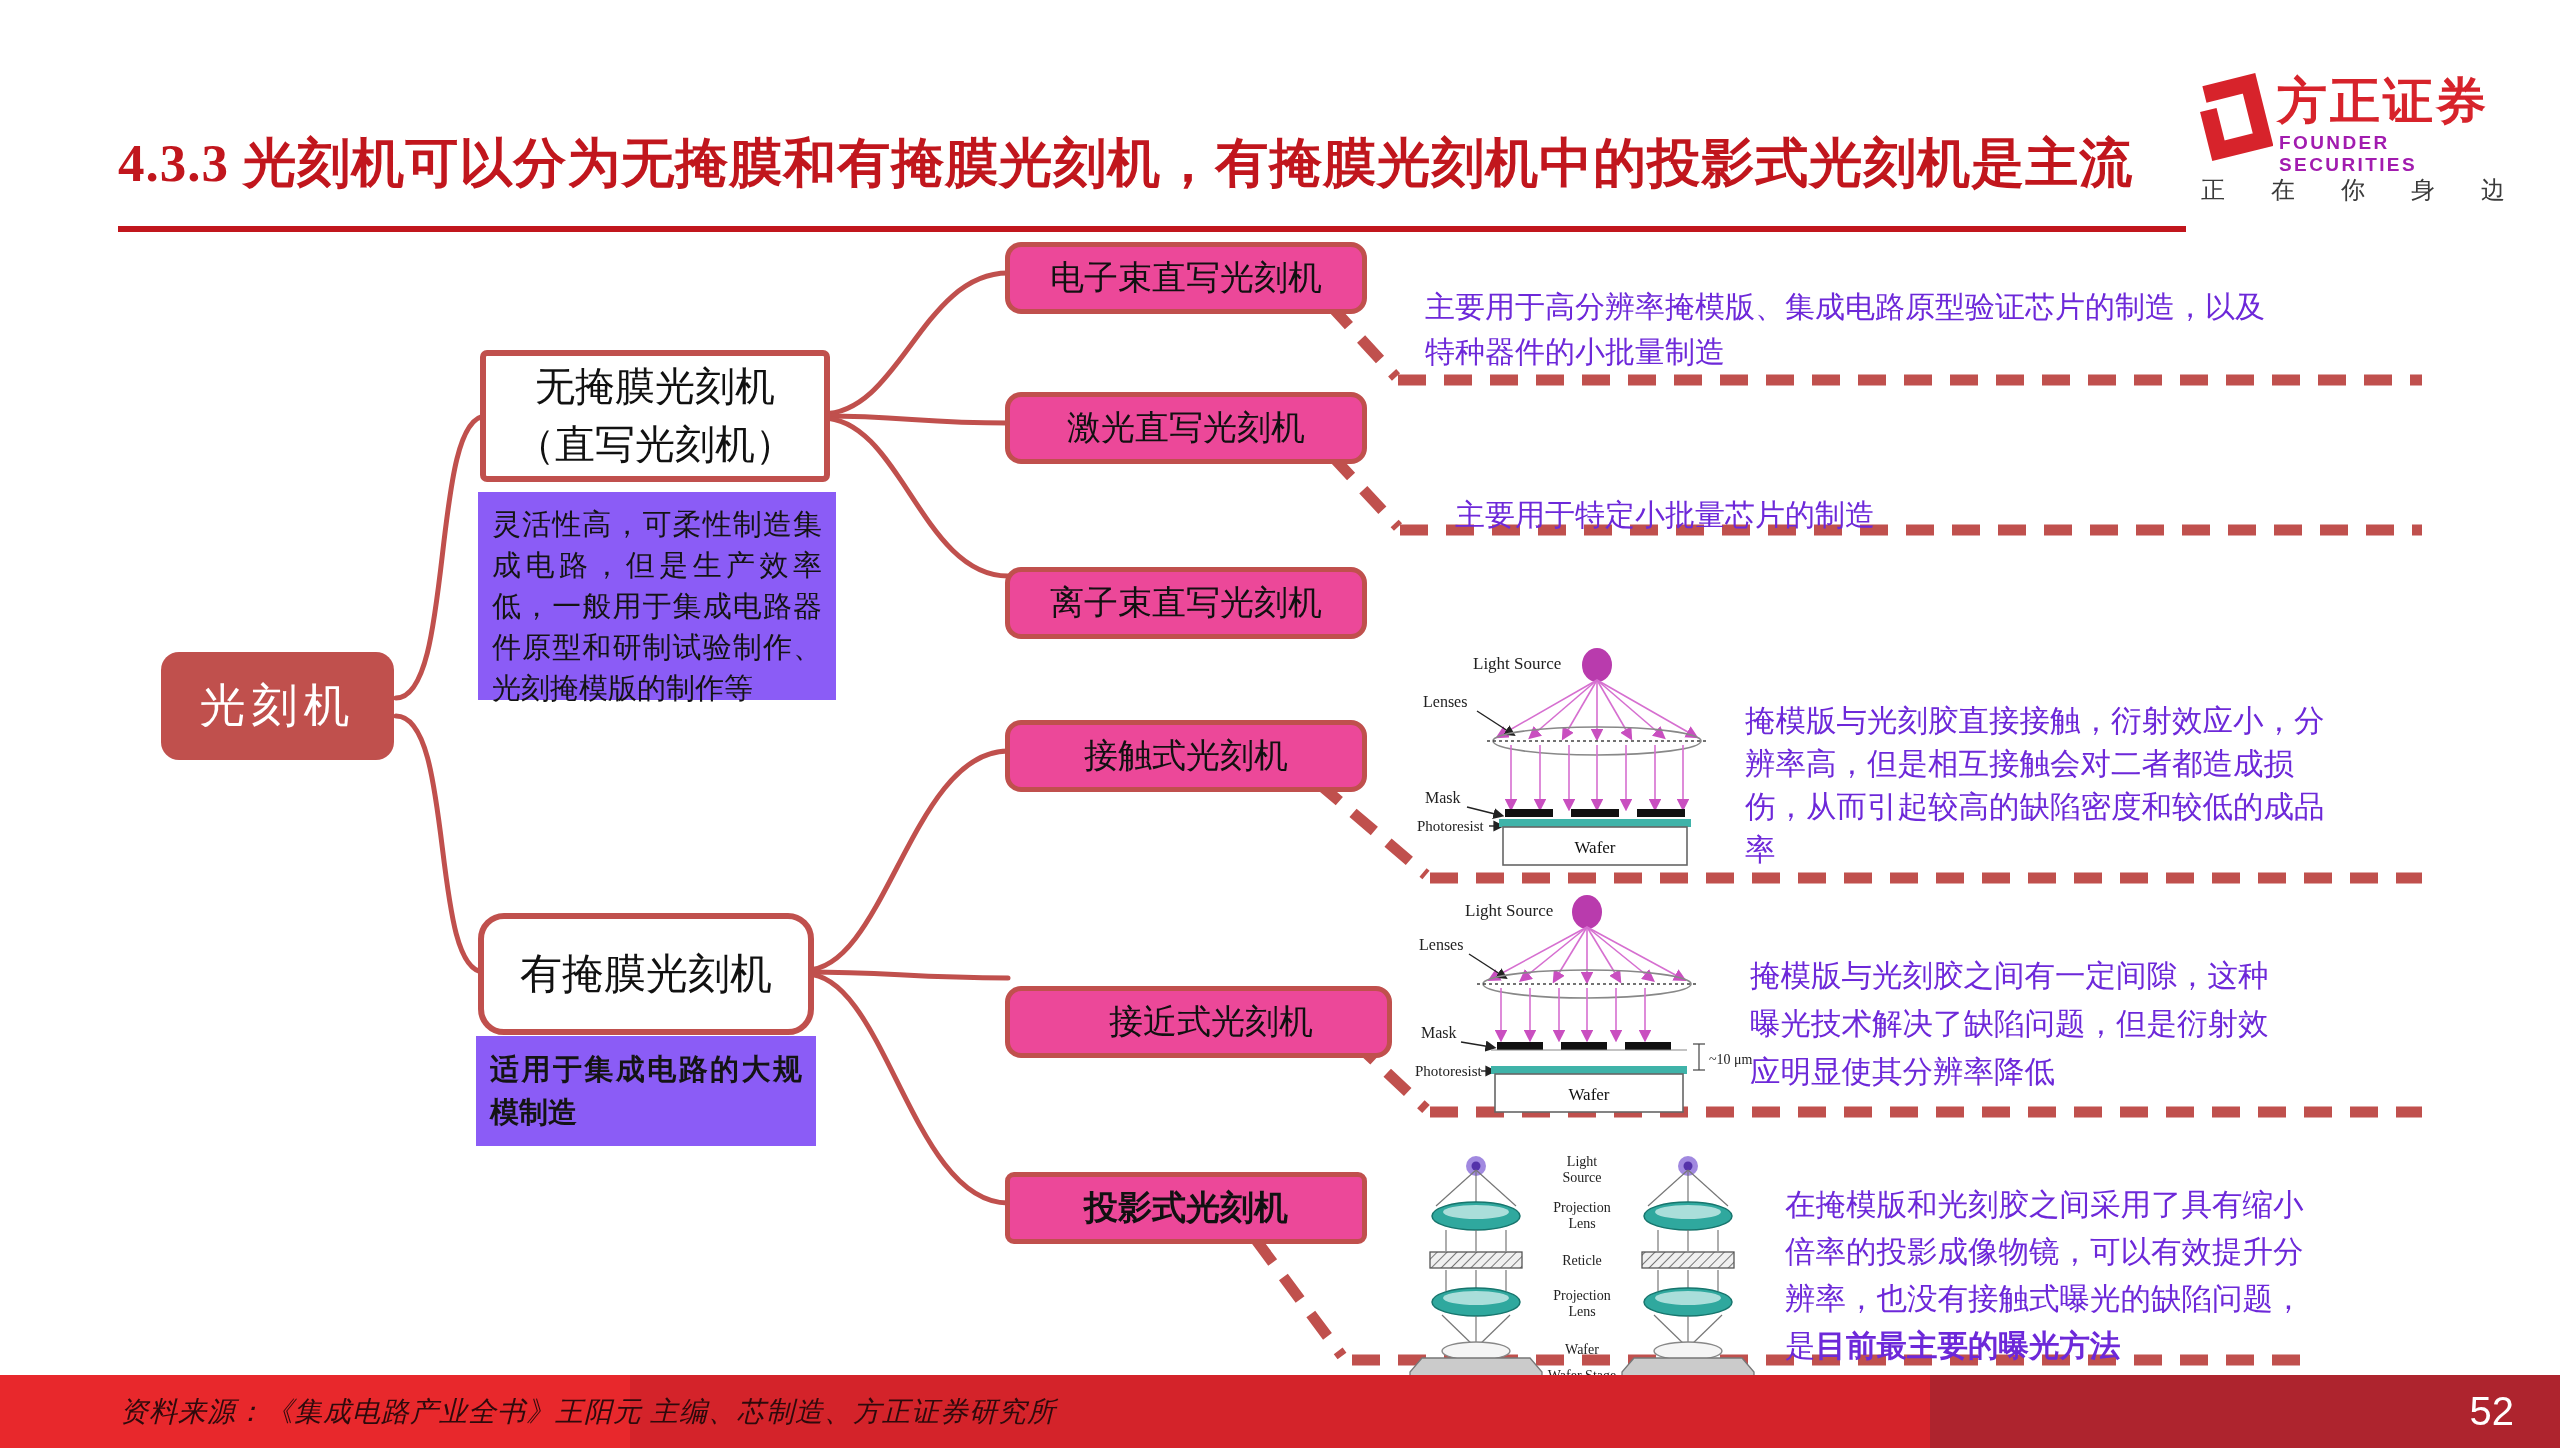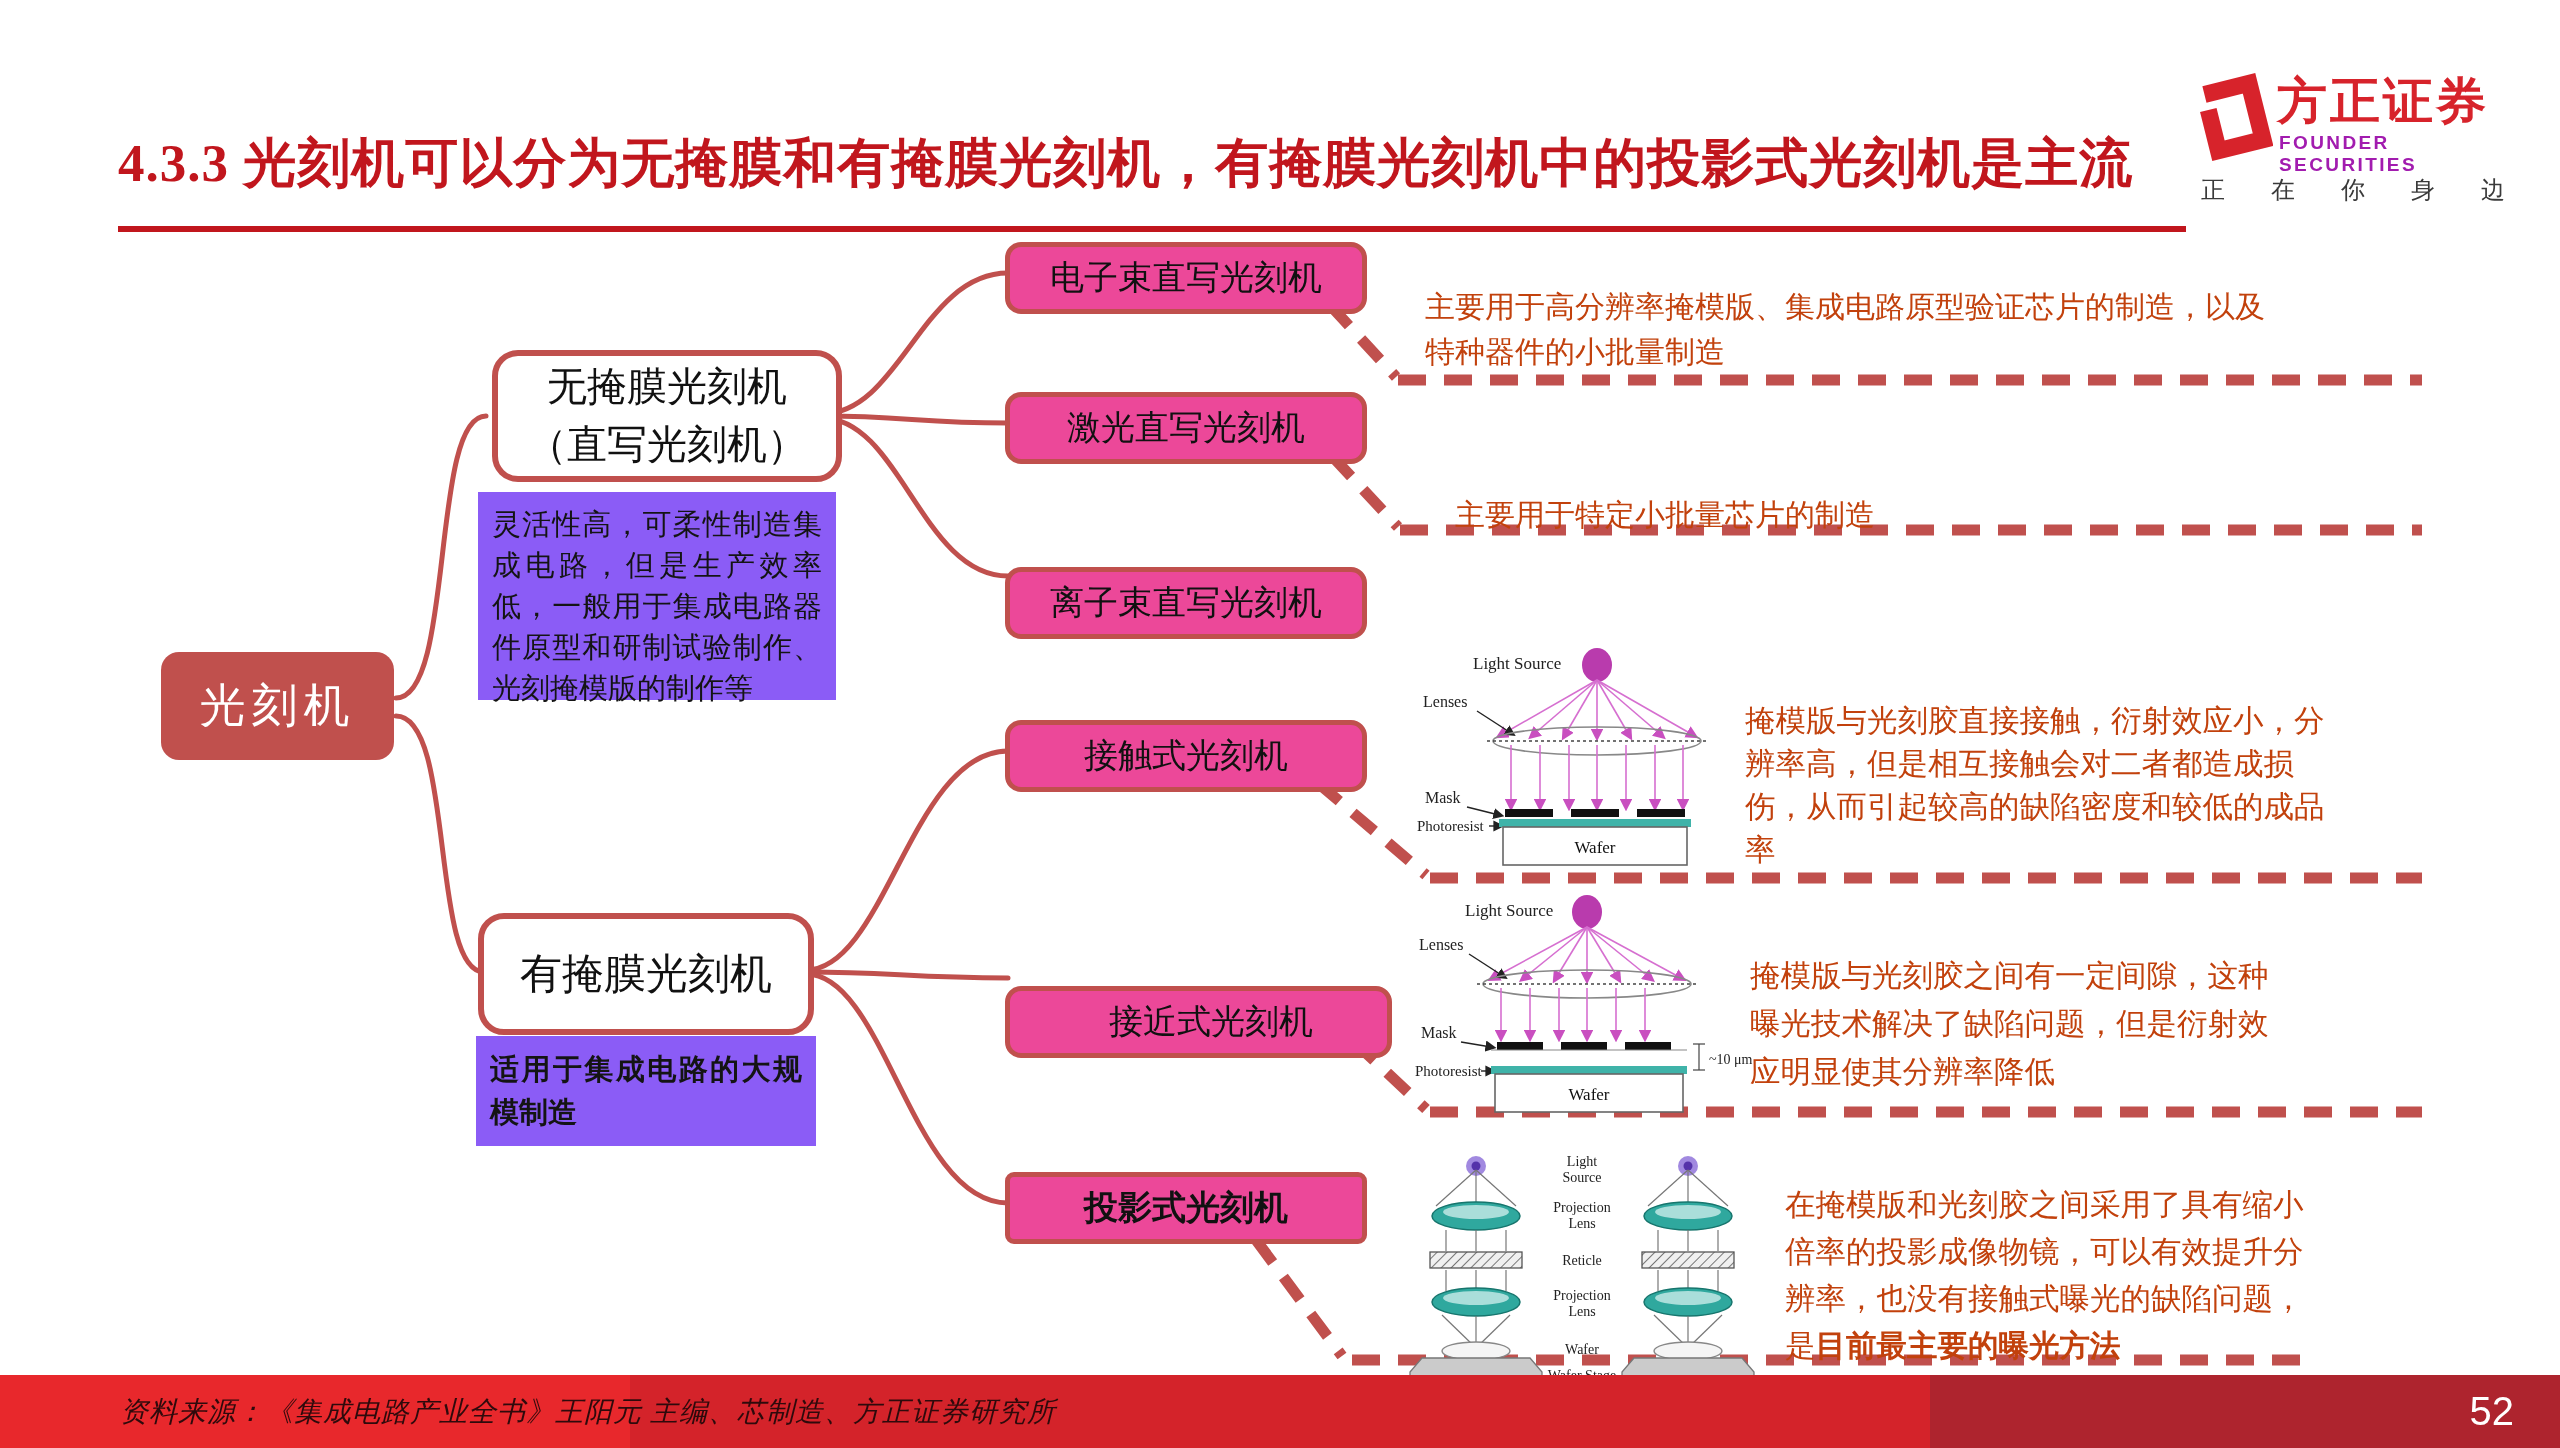--- a/index.html
+++ b/index.html
@@ -24,35 +24,35 @@
   
   .root-node{
     left:161px;top:652px;width:233px;height:108px;background:#C0504D;border-radius:18px;
     display:flex;align-items:center;justify-content:center;color:#ffffff;font-size:46px;letter-spacing:6px;
   }
   .branch{
     background:#ffffff;border:6px solid #C0504D;border-radius:26px;
     display:flex;flex-direction:column;align-items:center;justify-content:center;
     color:#111;text-align:center;
   }
-  .branch1{left:492px;top:350px;width:338px;height:120px;font-size:40px;line-height:58px;}
+  .branch1{left:480px;top:350px;width:338px;height:120px;font-size:40px;line-height:58px;border-radius:7px;}
   .branch2{left:478px;top:913px;width:324px;height:110px;font-size:42px;}
   .child{
     background:#ec4899;border:5px solid #C0504D;border-radius:16px;
     display:flex;align-items:center;justify-content:center;
     left:1005px;width:352px;height:62px;font-size:34px;color:#111;
   }
   .child.bold{font-weight:bold;}
   .note{
     background:#8b5cf6;color:#141414;font-size:29px;line-height:41px;
     padding:12px 14px;text-align:justify;
   }
   .note1{left:478px;top:492px;width:330px;height:184px;}
   .note2{left:476px;top:1036px;width:312px;height:86px;font-weight:bold;line-height:43px;}
-  .desc{color:#c2410c;font-size:30px;line-height:45px;}
+  .desc{color:#6d28d9;font-size:30px;line-height:45px;}
   .desc1{left:1425px;top:284px;width:850px;}
   .desc2{left:1455px;top:492px;width:720px;}
   .desc3{left:1745px;top:700px;width:600px;line-height:43px;font-size:30.5px;}
   .desc4{left:1750px;top:952px;width:548px;line-height:48px;font-size:30.5px;}
   .desc5{left:1785px;top:1182px;width:528px;line-height:47px;font-size:30.5px;}
   .desc .b{font-weight:bold;}
   
   .footer-bar{left:0;top:1375px;width:2560px;height:73px;}
   .bar-seg{position:absolute;top:0;height:73px;}
   .seg1{left:0;width:630px;background:#E8282C;}

